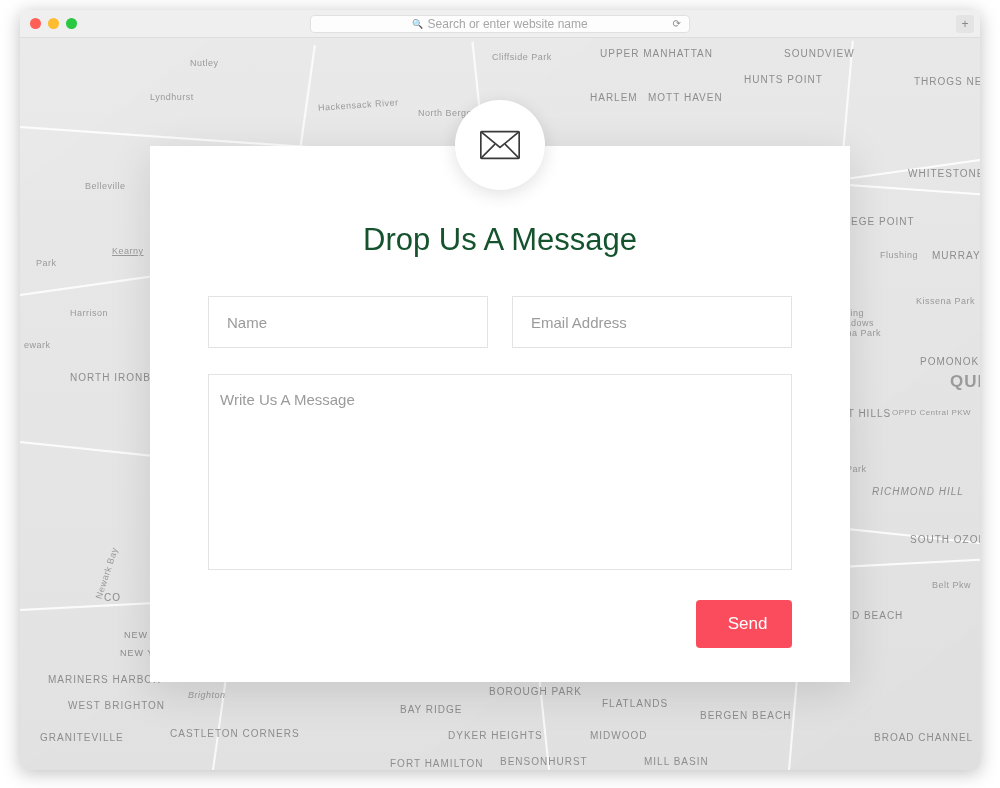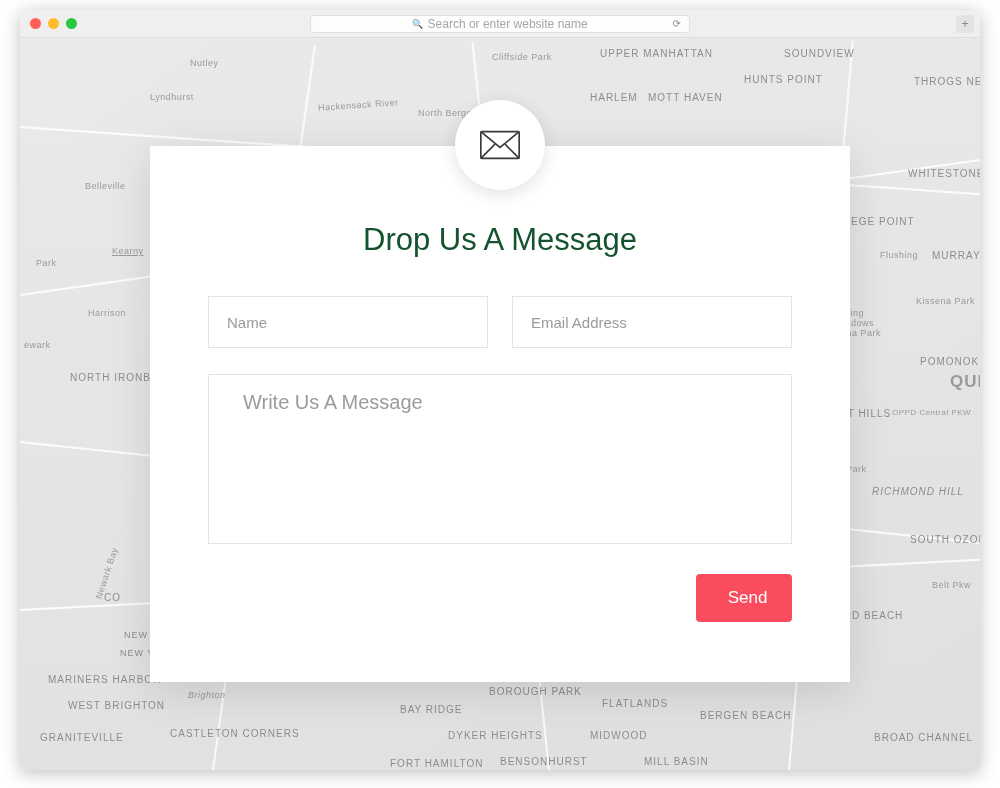--- a/index.html
+++ b/index.html
@@ -131,25 +131,25 @@
     height:52px;
     border:1px solid #e3e3e3;
     padding:0 18px;
     font-size:15px;
     color:#333;
     outline:none;
   }
   .field::placeholder{ color:#9b9b9b; }
   .area{
     width:100%;
-    height:170px;
+    height:196px;
     border:1px solid #e3e3e3;
     margin-top:26px;
-    padding:16px 34px;
-    font-size:20px;
+    padding:16px 11px;
+    font-size:15px;
     font-family:inherit;
     resize:none;
     outline:none;
   }
   .area::placeholder{ color:#9b9b9b; }
   .actions{ display:flex; justify-content:flex-end; margin-top:26px; padding-right:0;}
   .send-btn{
     background:#fb4c5d;
     color:#fff;
     border:none;
@@ -186,21 +186,21 @@
       <div class="map-road" style="top:78%; transform:rotate(-3deg);"></div>
       <div class="map-road" style="top:0; left:20%; width:2px; height:200%; border:none; border-left:2px solid rgba(255,255,255,.7); transform:rotate(8deg);"></div>
       <div class="map-road" style="top:0; left:55%; width:2px; height:200%; border:none; border-left:2px solid rgba(255,255,255,.7); transform:rotate(-6deg);"></div>
       <div class="map-road" style="top:0; left:80%; width:2px; height:200%; border:none; border-left:2px solid rgba(255,255,255,.7); transform:rotate(5deg);"></div>
     </div>
 
     <span class="map-label small" style="top:20px; left:170px;">Nutley</span>
     <span class="map-label small" style="top:54px; left:130px;">Lyndhurst</span>
     <span class="map-label small" style="top:126px; left:65px;margin-top:17px;">Belleville</span>
     <span class="map-label small" style="top:208px; left:92px;text-decoration:underline;">Kearny</span>
-    <span class="map-label small" style="top:270px; left:68px;">Harrison</span>
+    <span class="map-label small" style="top:270px; left:50px;">Harrison</span>
     <span class="map-label small" style="top:302px; left:4px;">ewark</span>
     <span class="map-label" style="top:334px; left:50px;">NORTH IRONBOUND</span>
     <span class="map-label small" style="top:14px;  left:472px;">Cliffside Park</span>
     <span class="map-label small" style="top:70px;  left:398px;">North Berge</span>
     <span class="map-label" style="top:10px;  left:580px;">UPPER MANHATTAN</span>
     <span class="map-label" style="top:54px;  left:570px;">HARLEM</span>
     <span class="map-label" style="top:54px;  left:628px;">MOTT HAVEN</span>
     <span class="map-label" style="top:36px;  left:724px;">HUNTS POINT</span>
     <span class="map-label" style="top:10px;  left:764px;">SOUNDVIEW</span>
     <span class="map-label" style="top:38px;  left:894px;">THROGS NECK</span>

